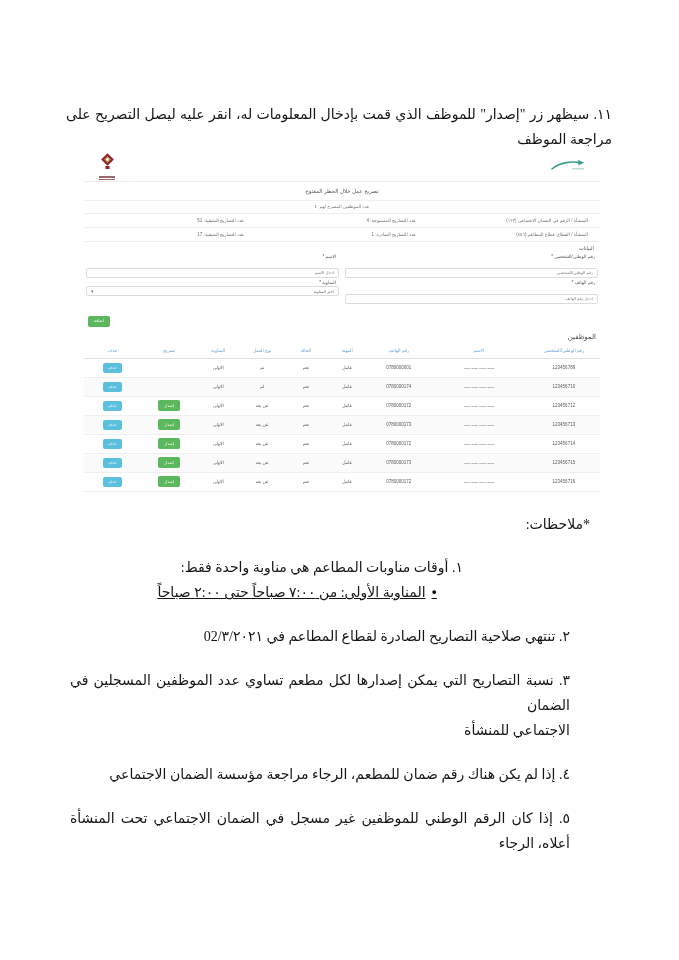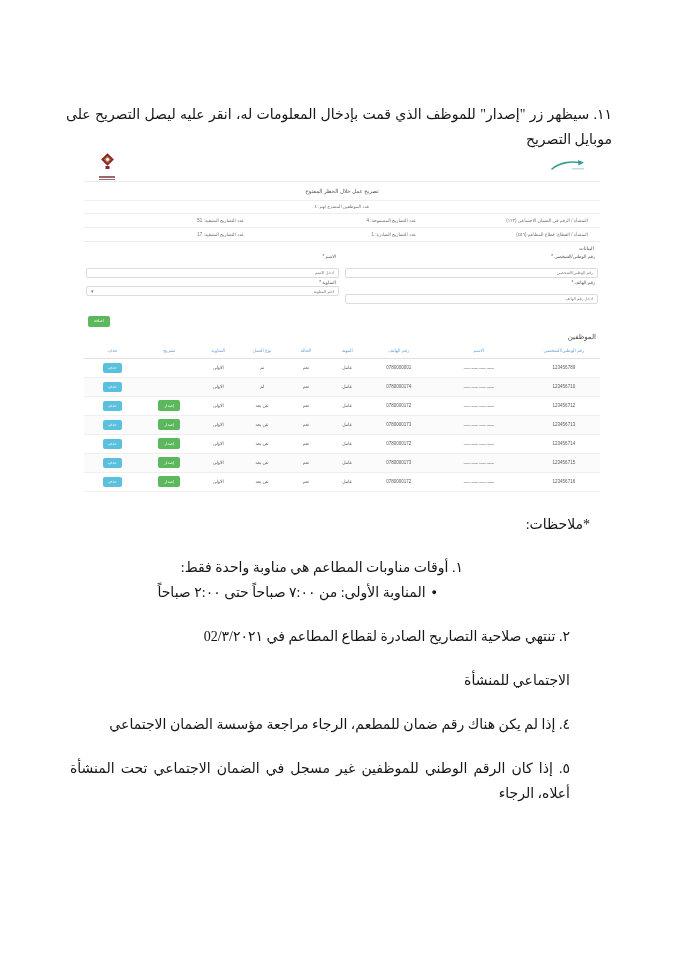--- a/index.html
+++ b/index.html
@@ -10,21 +10,21 @@
   
   .doc-par{position:absolute;left:66px;right:67px;direction:rtl;font-size:14px;line-height:25px;color:#151515;}
   #step11{top:88px;}
   #step11 .l1{display:block;text-align:justify;text-align-last:justify;}
   #step11 .l2{display:block;text-align:right;}
   #notes{top:512px;}
   #notes .h{display:block;padding-right:22px;text-align:right;margin:0 0 18px 0;}
   .note{display:block;margin:0 0 19px 4px;text-align:right;}
   .note .ln{display:block;}
   #note1{padding-right:149px;}
-  #note1 .bullet-line{padding-right:26px;}
+  #note1 .bullet-line{padding-right:26px;text-decoration:underline;}
   #note1 .dot{font-size:9px;vertical-align:2px;padding-left:6px;}
   .note-ind{padding-right:42px;}
   .note-ind .first{text-align:justify;}
   
   #shot{
     position:absolute;left:84px;top:150px;width:516px;height:312px;background:#fff;
     font-family:"Liberation Sans","DejaVu Sans",sans-serif;direction:rtl;
     filter:blur(0.22px);
   }
   #shot .hdr{position:relative;height:31px;border-bottom:1px solid #ececec;}
@@ -58,21 +58,21 @@
   .emp-tbl th{font-size:4.5px;font-weight:normal;color:#6ba4d8;border-bottom:1px solid #e0e0e0;height:12px;text-align:center;white-space:nowrap;overflow:hidden;}
   .emp-tbl td{font-size:4.5px;color:#5a5a5a;height:16px;border-bottom:1px solid #efefef;text-align:center;white-space:nowrap;overflow:hidden;}
   .emp-tbl tr.alt td{background:#fbfbfb;}
   .emp-tbl td.nm{color:#777;}
 </style>
 </head>
 <body>
 
 <p class="doc-par" id="step11">
   <span class="l1">١١. سيظهر زر "إصدار" للموظف الذي قمت بإدخال المعلومات له، انقر عليه ليصل التصريح على</span>
-  <span class="l2">موبايل التصريح</span>
+  <span class="l2">مراجعة الموظف</span>
 </p>
 
 <div id="shot">
 
   <div class="hdr">
     <div class="m-logo">
       <svg width="16" height="18" viewBox="0 0 16 18">
         <rect x="4" y="2" width="9" height="9" transform="rotate(45 8.5 6.5)" fill="#8d2230"></rect>
         <rect x="6" y="4" width="5" height="5" transform="rotate(45 8.5 6.5)" fill="#b8863d"></rect>
         <circle cx="8.5" cy="6.5" r="1.4" fill="#fff"></circle>
@@ -255,20 +255,21 @@
   <span class="note" id="note1">
     <span class="ln">١. أوقات مناوبات المطاعم هي مناوبة واحدة فقط:</span>
     <span class="ln bullet-line"><span class="dot">●</span><span>المناوبة الأولى: من ٧:٠٠ صباحاً حتى ٢:٠٠ صباحاً</span></span>
   </span>
 
   <span class="note note-ind">
     <span class="ln">٢. تنتهي صلاحية التصاريح الصادرة لقطاع المطاعم في 02/٣/٢٠٢١</span>
   </span>
 
   <span class="note note-ind">
+    <span class="ln first">٣. نسبة التصاريح التي يمكن إصدارها لكل مطعم تساوي عدد الموظفين المسجلين في الضمان</span>
     <span class="ln">الاجتماعي للمنشأة</span>
   </span>
 
   <span class="note note-ind">
     <span class="ln">٤. إذا لم يكن هناك رقم ضمان للمطعم، الرجاء مراجعة مؤسسة الضمان الاجتماعي</span>
   </span>
 
   <span class="note note-ind">
     <span class="ln first">٥. إذا كان الرقم الوطني للموظفين غير مسجل في الضمان الاجتماعي تحت المنشأة أعلاه، الرجاء</span>
   </span>

